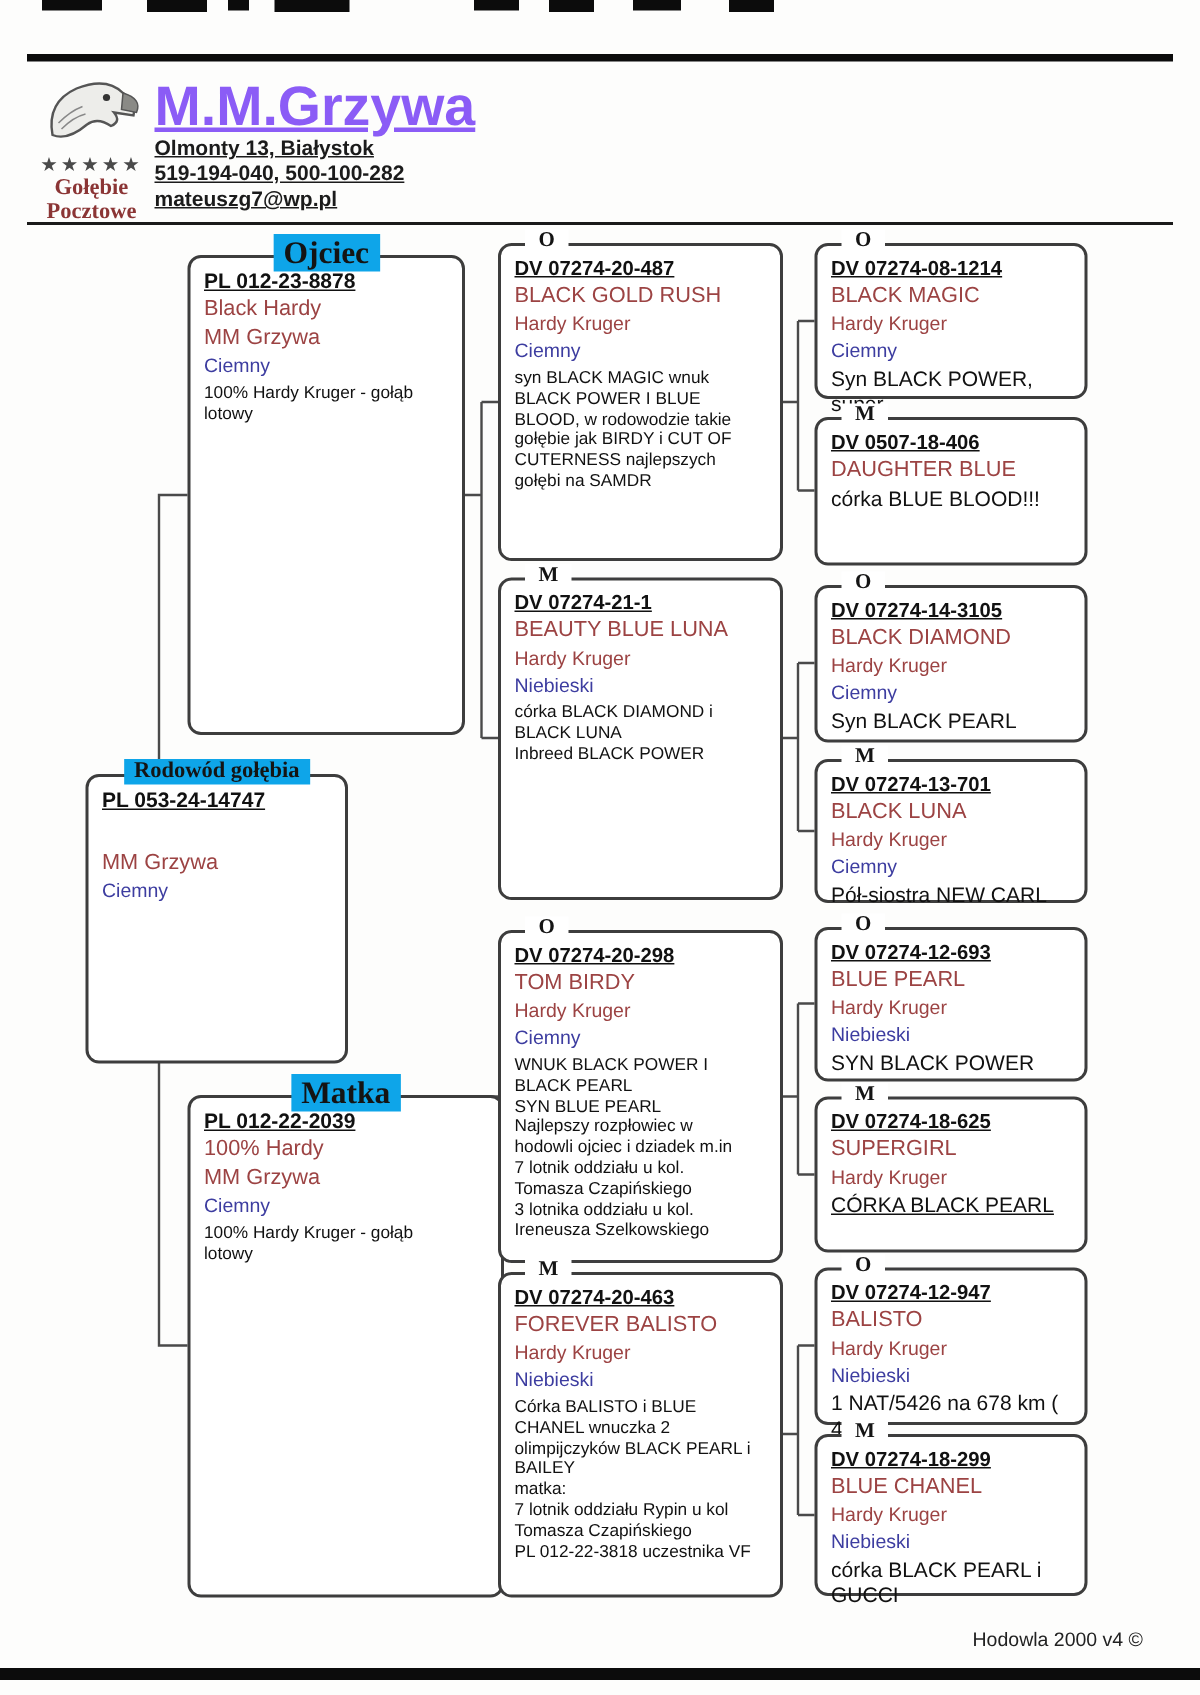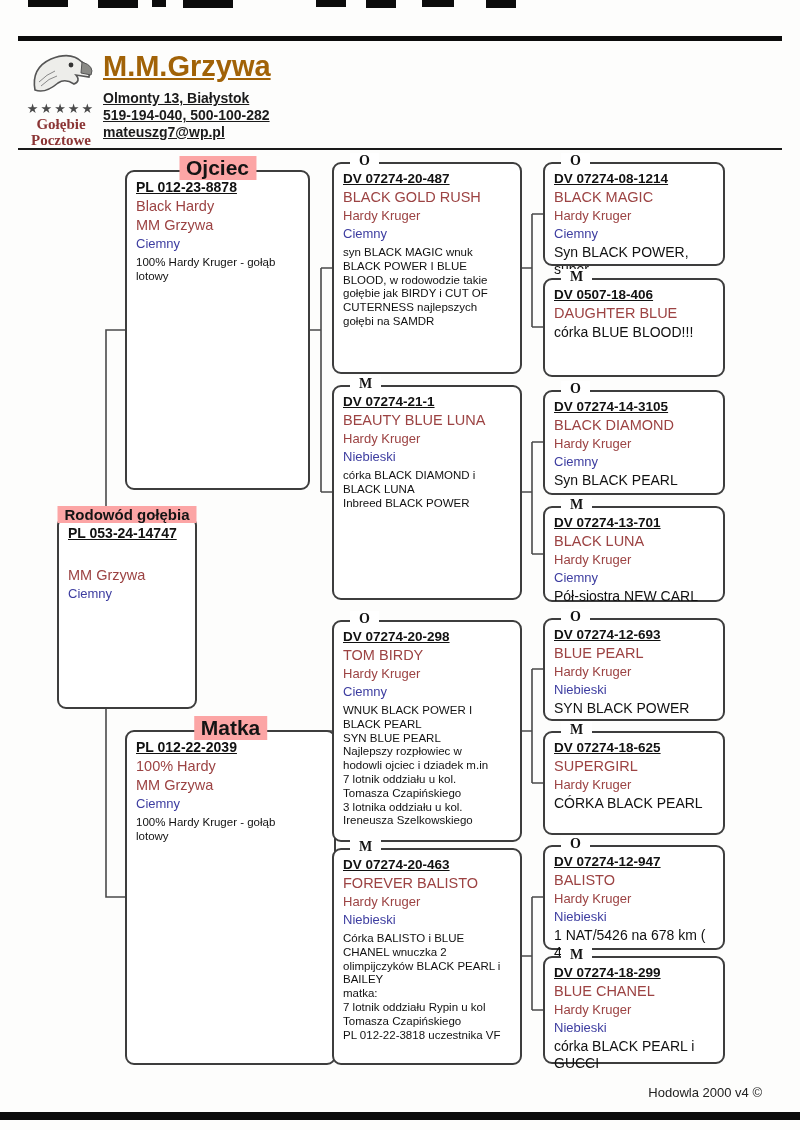--- a/index.html
+++ b/index.html
@@ -8,39 +8,39 @@
     font-family:"Liberation Sans",sans-serif;color:#151515;overflow:hidden;
   }
   .mark{position:absolute;top:0;background:#0c0c0c;}
   .bar{position:absolute;background:#0c0c0c;}
   .rule{position:absolute;background:#1a1a1a;}
 
   
   .logo-wrap{position:absolute;left:16px;top:48px;width:90px;text-align:center;}
   .stars{font-size:13px;letter-spacing:2px;color:#4a4a4a;line-height:14px;}
   .logo-name{font-family:"Liberation Serif",serif;font-weight:bold;color:#8b3535;font-size:15px;line-height:16px;}
-  .head-title{position:absolute;left:103px;top:50px;font-size:29px;font-weight:bold;text-decoration:underline;color:#a16207;}
+  .head-title{position:absolute;left:103px;top:50px;font-size:37px;font-weight:bold;text-decoration:underline;color:#8b5cf6;}
   .head-line{position:absolute;left:103px;font-size:14px;font-weight:bold;color:#1b1b1b;text-decoration:underline;}
 
   
   .box{position:absolute;background:#fff;border:2px solid #3d3d3d;border-radius:9px;box-sizing:border-box;}
-  .box-label{position:absolute;top:-12px;left:50%;transform:translateX(-50%);background:#fca5a5;
-    padding:0 7px;font-family:Liberation Sans, sans-serif;font-weight:bold;font-size:15px;white-space:nowrap;color:#141414;}
+  .box-label{position:absolute;top:-12px;left:50%;transform:translateX(-50%);background:#0ea5e9;
+    padding:0 7px;font-family:Liberation Serif, serif;font-weight:bold;font-size:15px;white-space:nowrap;color:#141414;}
   .big-label{font-size:21px;top:-16px;}
   .sex-label{position:absolute;top:-11px;left:16px;transform:none;background:#fff;
     padding:0 9px;font-family:"Liberation Serif",serif;font-weight:bold;font-size:14px;color:#141414;}
   .content{padding:7px 9px 5px 9px;}
   .ring{font-weight:bold;text-decoration:underline;font-size:13.5px;color:#111;white-space:nowrap;}
   .ring.lg{font-size:14px;}
   .name{color:#9c4343;font-size:14.5px;margin-top:3px;white-space:nowrap;}
   .strain{color:#9c4343;font-size:13px;margin-top:3px;}
   .colorline{color:#3d3da0;font-size:13px;margin-top:3px;}
   .desc{color:#111;font-size:11.5px;margin-top:5px;line-height:1.2;white-space:pre-line;}
   .desc.sm{font-size:14px;margin-top:3px;}
-  .mt16{margin-top:16px;}
+  .mt16{margin-top:16px;text-decoration:underline;}
   .mt26{margin-top:26px;}
   .mt30{margin-top:30px;}
 
   .connectors{position:absolute;left:0;top:0;pointer-events:none;}
   .footer-text{position:absolute;right:38px;top:1085px;font-size:13px;color:#222;}
 </style>
 </head>
 <body>
 
 <div class="mark" style="left:28px;width:40px;height:7px"></div>
@@ -75,21 +75,21 @@
 <svg class="connectors" width="800" height="1130">
   <path d="M125,330 L106,330 L106,897 L125,897
            M310,330 L321,330 M321,268 L321,492 M321,268 L332,268 M321,492 L332,492
            M310,897 L321,897 M321,731 L321,956 M321,731 L332,731 M321,956 L332,956
            M522,268 L532,268 M532,214 L532,327 M532,214 L543,214 M532,327 L543,327
            M522,492 L532,492 M532,442 L532,554 M532,442 L543,442 M532,554 L543,554
            M522,731 L532,731 M532,669 L532,783 M532,669 L543,669 M532,783 L543,783
            M522,956 L532,956 M532,897 L532,1010 M532,897 L543,897 M532,1010 L543,1010" fill="none" stroke="#4a4a4a" stroke-width="1.6"></path>
 </svg>
 
-<div class="box" style="left:57px;top:516px;width:140px;height:193px">
+<div class="box" style="left:57px;top:516px;width:175px;height:193px">
   <div class="box-label">Rodowód gołębia</div>
   <div class="content">
     <div class="ring lg">PL 053-24-14747</div>
     <div class="name mt26">MM Grzywa</div>
     <div class="colorline">Ciemny</div>
   </div>
 </div>
 
 <div class="box" style="left:125px;top:170px;width:185px;height:320px">
   <div class="box-label big-label">Ojciec</div>

